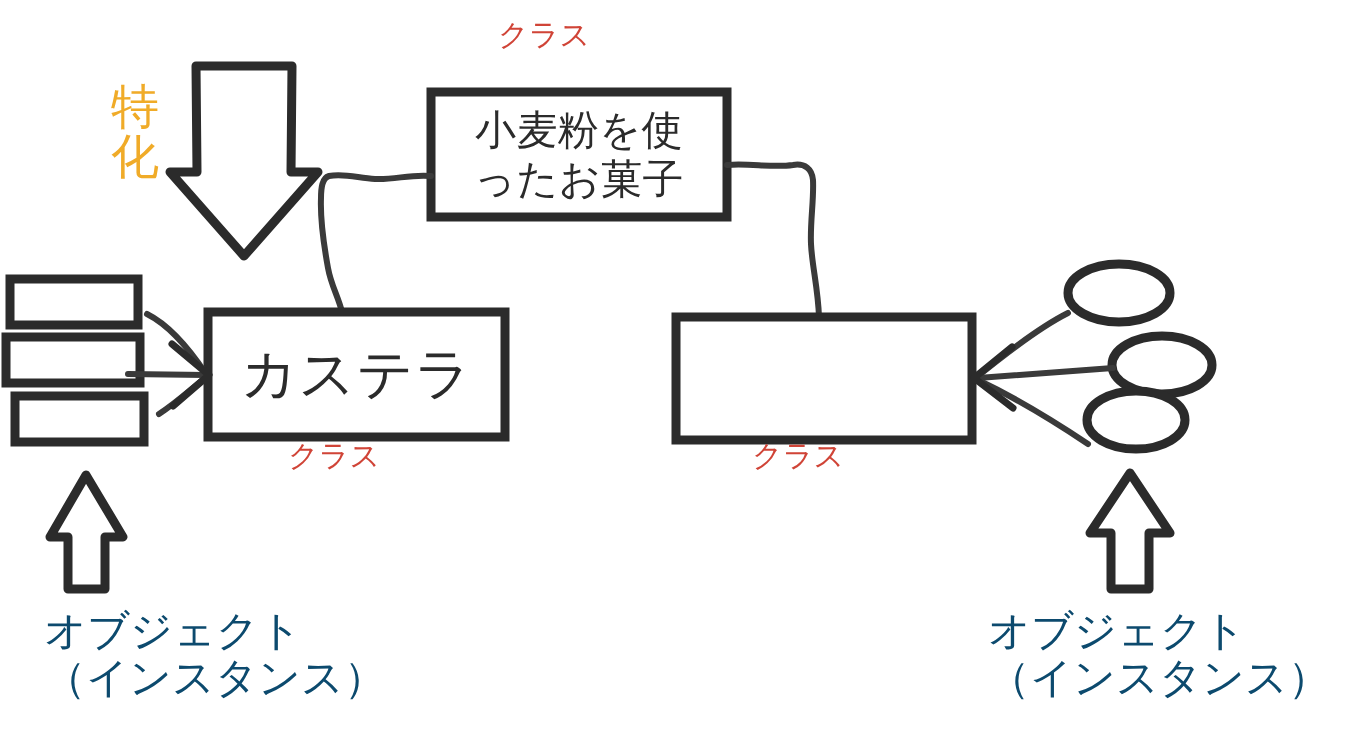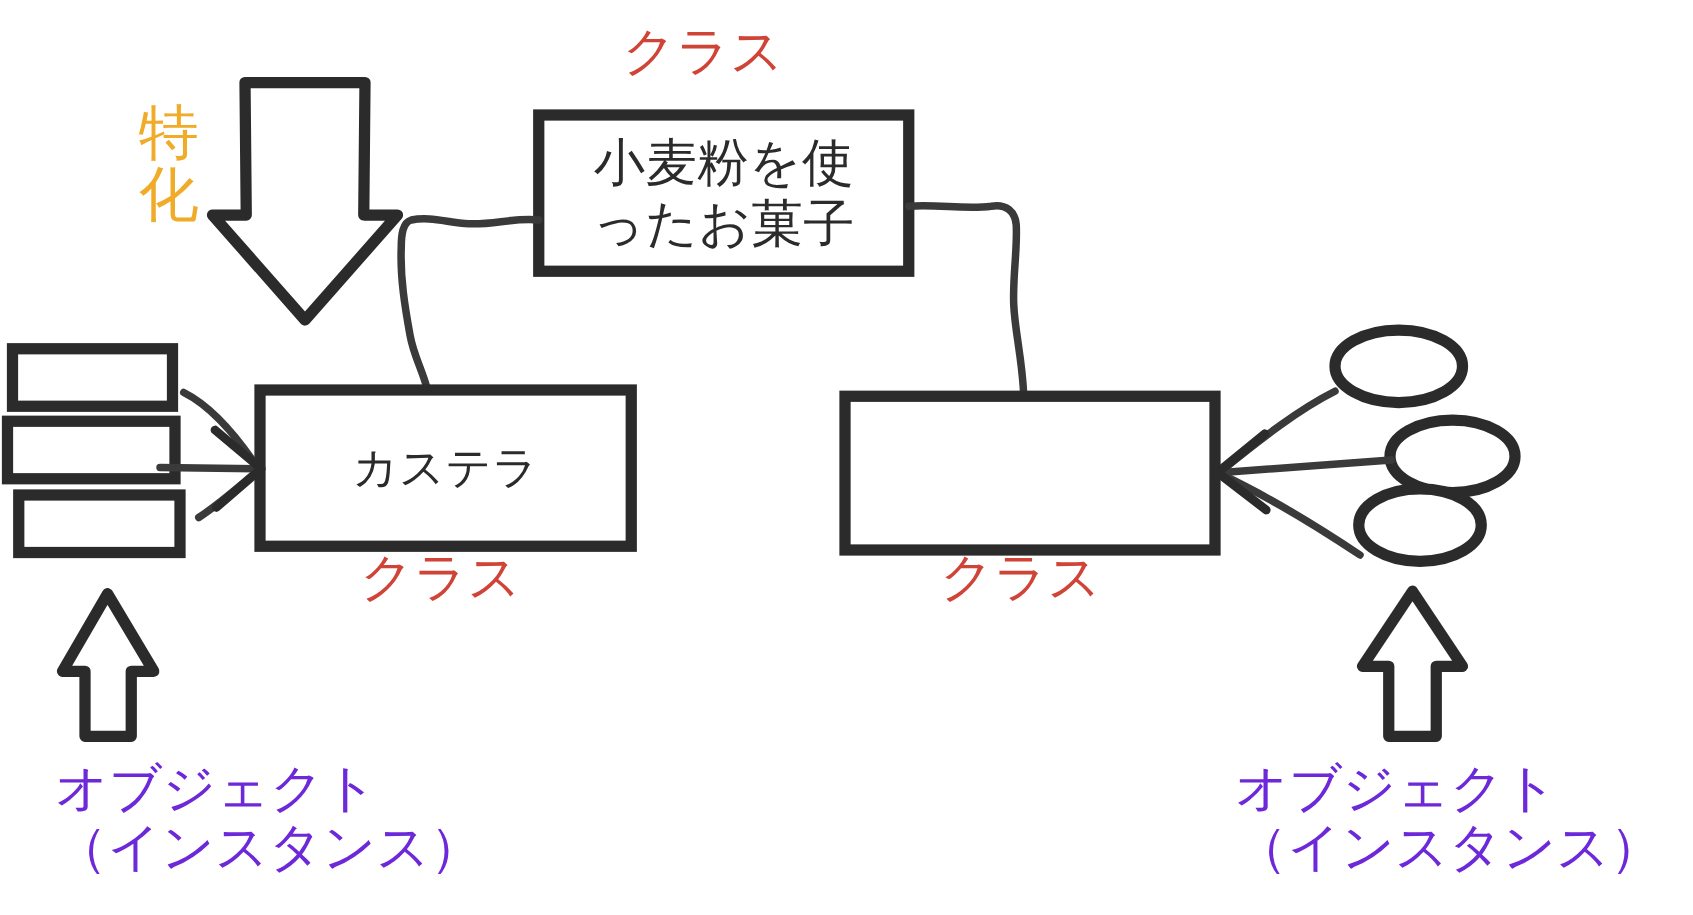--- a/index.html
+++ b/index.html
@@ -26,62 +26,62 @@
     top: 0;
     width: 1354px;
     height: 732px;
   }
   .node-label {
     position: absolute;
     display: flex;
     align-items: center;
     justify-content: center;
     color: #2b2b2b;
-    font-size: 36px;
+    font-size: 56px;
     line-height: 1.18;
     letter-spacing: 0.01em;
     white-space: pre-line;
     text-align: center;
     pointer-events: none;
   }
   .box-label-top {
     left: 431px; top: 92px; width: 296px; height: 125px;
     font-size: 41px;
   }
   .box-label-kasutera {
     left: 208px; top: 312px; width: 297px; height: 125px;
   }
   .box-label-taiyaki {
     left: 676px; top: 317px; width: 296px; height: 123px;
   }
   .annot {
     position: absolute;
     color: #d04437;
-    font-size: 42px;
+    font-size: 30px;
     line-height: 1;
     white-space: nowrap;
     text-align: center;
   }
   .annot-class-top   { left: 498px; top: 20px;  }
   .annot-class-left  { left: 288px; top: 441px; }
   .annot-class-right { left: 752px; top: 441px; }
   .annot-orange {
     position: absolute;
     left: 106px;
     top: 82px;
     width: 58px;
     color: #f0ab28;
     font-size: 48px;
     line-height: 1.04;
     text-align: center;
     white-space: pre-line;
   }
   .caption {
     position: absolute;
-    color: #6d28d9;
+    color: #0c4a6e;
     font-size: 42px;
     line-height: 1.12;
     white-space: pre-line;
   }
   .caption-left  { left: 44px;  top: 607px; }
   .caption-right { left: 988px; top: 607px; }
 </style>
 </head>
 <body>
 

